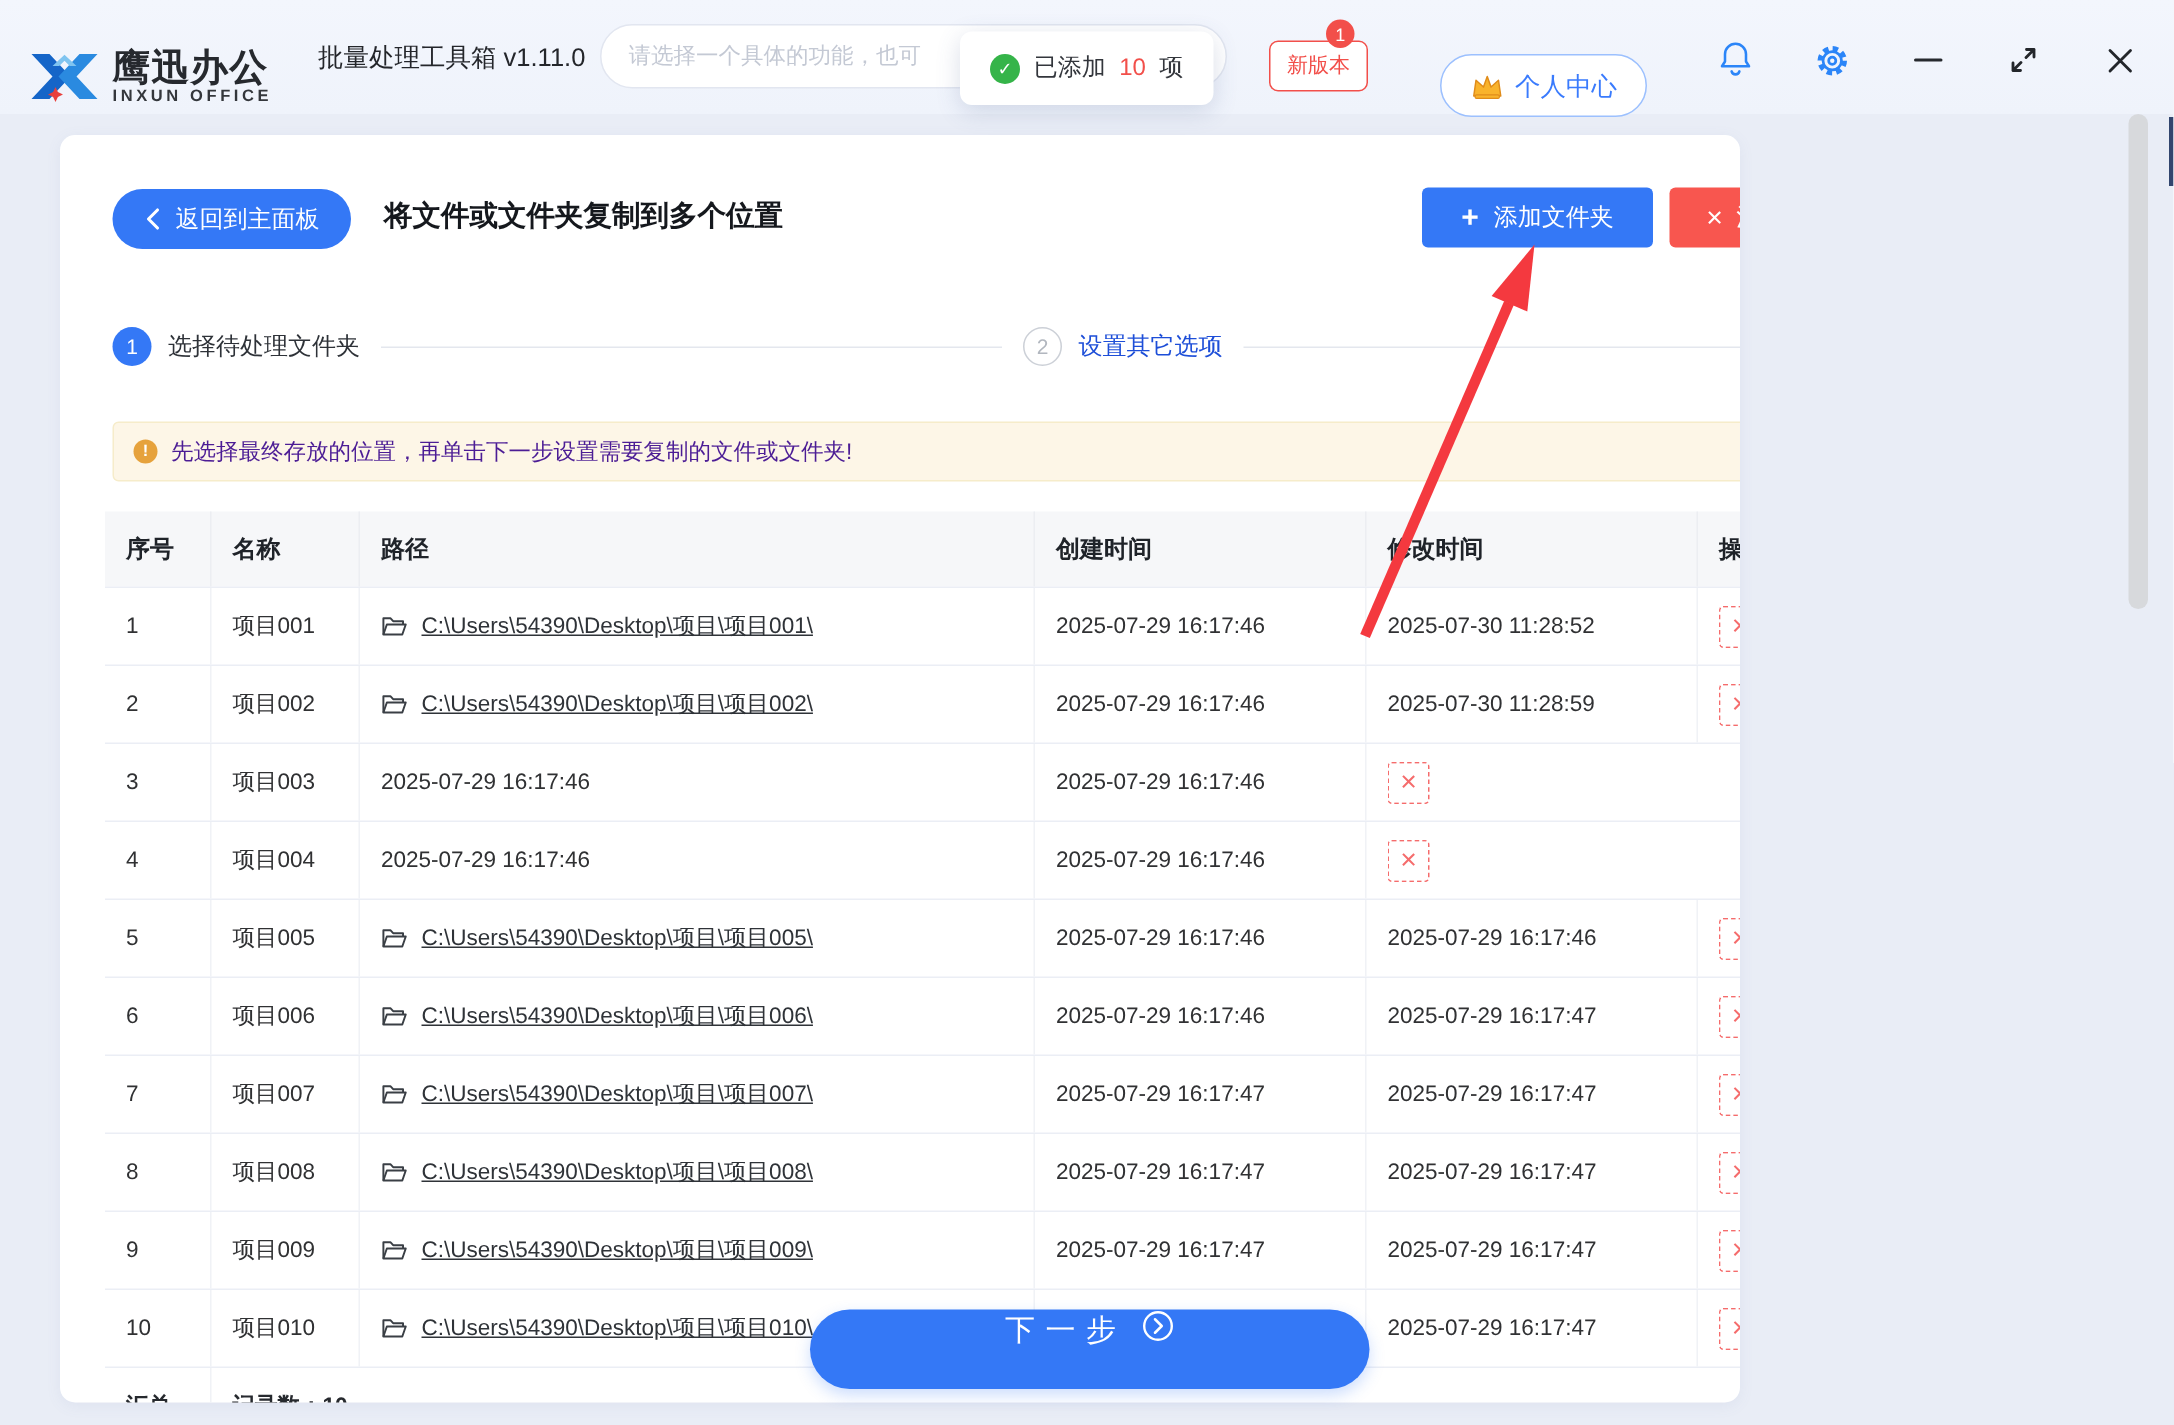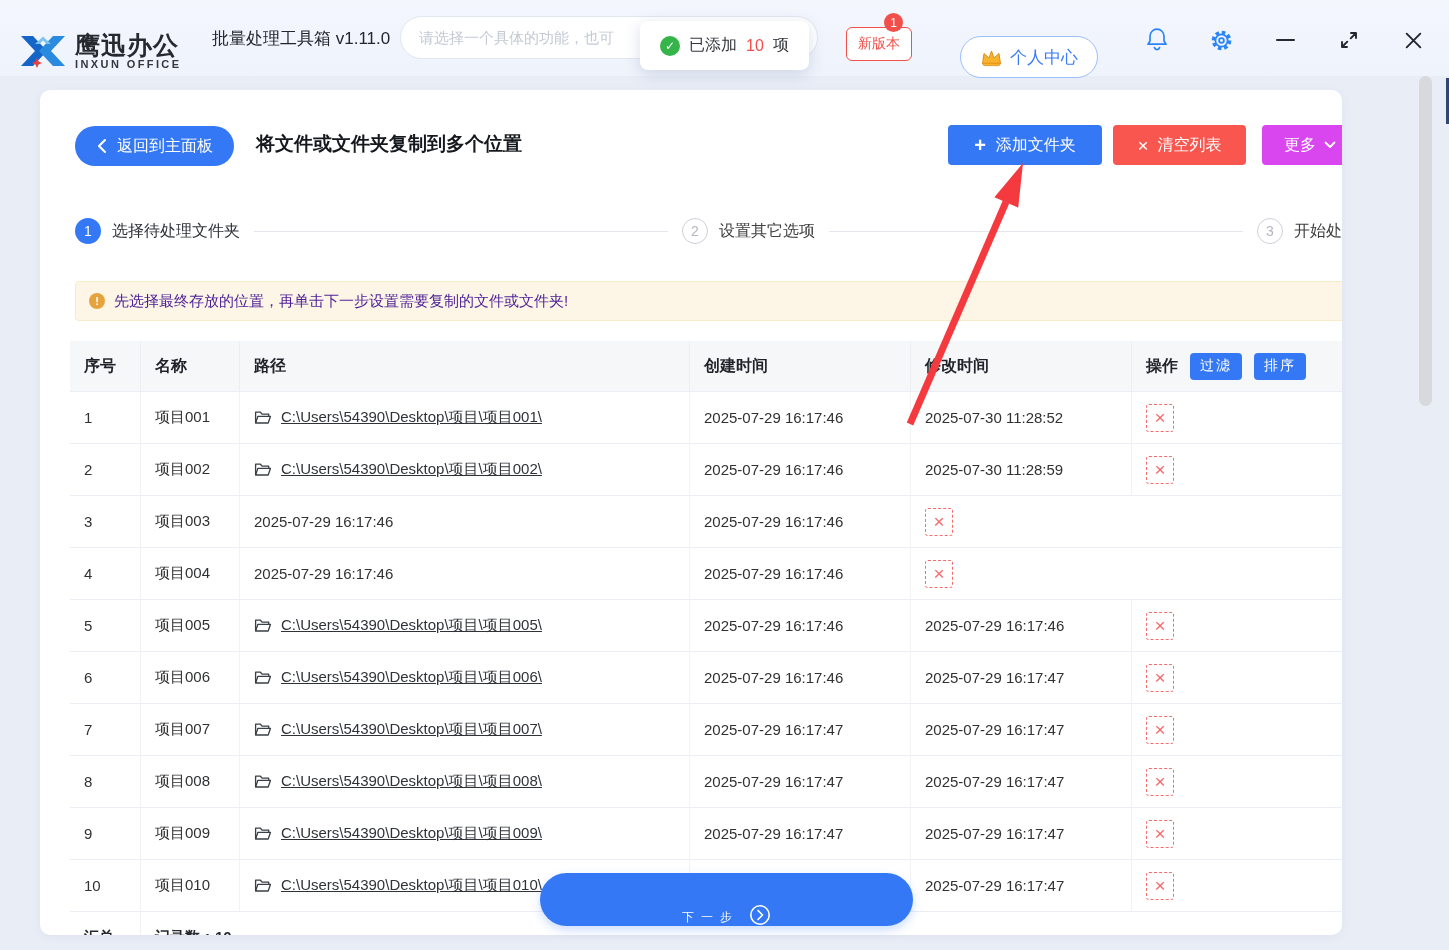--- a/index.html
+++ b/index.html
@@ -32,41 +32,41 @@
   .newver-badge { position:absolute; left:884px; top:13px; width:19px; height:19px; border-radius:50%;
     background:#f24f4a; color:#fff; font-size:12px; display:flex; align-items:center; justify-content:center; z-index:3; }
   .usercenter-btn { position:absolute; left:960px; top:12px; height:42px; padding:0 19px;
     border:1.4px solid #9cc0fe; border-radius:21px; background:#fff; display:flex; align-items:center;
     gap:7px; cursor:pointer;margin-top:24px; }
   .usercenter-label { font-size:17px; color:#3a7bfd; }
   .iconbtn { position:absolute; width:30px; height:30px; display:flex; align-items:center;
     justify-content:center; cursor:pointer; }
   .min-line { width:19px; height:2.6px; background:#26292e; border-radius:2px; }
   
-  .card { position:absolute; left:40px; top:90px; width:1302px; height:845px; background:#fff;
+  .card { position:absolute; left:40px; top:90px; width:1120px; height:845px; background:#fff;
     border-radius:10px; box-shadow:0 2px 10px rgba(100,120,160,.08); overflow:hidden; }
   .btn { display:flex; align-items:center; justify-content:center; cursor:pointer; color:#fff;
     font-size:16px; border:none; font-family:inherit; }
   .back-btn { position:absolute; left:35px; top:36px; height:40px; padding:0 21px; gap:10px;
     border-radius:20px; background:#3478f6; }
   .page-title { position:absolute; left:216px; top:41px; font-size:19px; font-weight:bold; color:#15181d; }
   .add-btn  { position:absolute; left:908px; top:35px; width:154px; height:40px; border-radius:4px; background:#3478f6; gap:10px; }
   .clear-btn{ position:absolute; left:1073px; top:35px; width:133px; height:40px; border-radius:4px; background:#f8564f; gap:9px; }
   .more-btn { position:absolute; left:1222px; top:35px; width:96px;  height:40px; border-radius:4px; background:#d946ef; gap:8px; }
   .glyph-plus { font-size:20px; font-weight:bold; line-height:1; }
   .glyph-x { font-size:19px; line-height:1; }
   
   .steps { position:absolute; left:35px; top:128px; width:1283px; display:flex; align-items:center; gap:14px; }
   .step { display:flex; align-items:center; gap:11px; }
   .step-circle { width:26px; height:26px; border-radius:50%; font-size:14px;
     display:flex; align-items:center; justify-content:center; }
   .step.active .step-circle { background:#3478f6; color:#fff; }
   .step.active .step-label { color:#2e3238; }
   .step.idle .step-circle { border:1px solid #ccd0d7; color:#b2b7bf; background:#fff; }
-  .step.idle .step-label { color:#404040;text-align:right; }
+  .step.idle .step-label { color:#1d4ed8;text-align:right; }
   .step-label { font-size:16px; }
   .step-conn { flex:1; height:1px; background:#e4e7ee; }
   
   .notice { position:absolute; left:35px; top:191px; width:1283px; height:40px; background:#fdf6e7;
     border:1px solid #f6ecca; border-radius:4px; display:flex; align-items:center; padding:0 13px; gap:9px; }
   .warn-circle { width:16px; height:16px; border-radius:50%; background:#e6a23c; color:#fff; font-size:11px;
     font-weight:bold; display:flex; align-items:center; justify-content:center; flex:none; }
   .notice-text { font-size:15px; color:#4c1d95; }
   
   .table { position:absolute; left:30px; top:251px; width:1309px; font-size:15px; }
@@ -80,21 +80,21 @@
   .tfoot { height:52px; border-top:1px solid #ebeef5; font-weight:bold; color:#26292e; }
   .mini-btn { height:27px; padding:0 10px; border-radius:4px; background:#3478f6; color:#fff;
     font-size:14px; letter-spacing:2px; display:flex; align-items:center; cursor:pointer; margin-left:12px; border:none; font-family:inherit;}
   .path-cell { gap:9px; }
   .path-link { color:#2f3338; text-decoration:underline; cursor:pointer; }
   .del-btn { width:28px; height:28px; border:1px dashed #f56c6c; border-radius:3px; background:transparent;
     color:#f56c6c; font-size:19px; line-height:1; display:flex; align-items:center; justify-content:center; cursor:pointer; }
   .tfoot > div { border-right:1px solid #f0f2f6; }
   
   .next-btn { position:absolute; left:540px; top:873px; width:373px; height:53px; border-radius:27px;
-    background:#3478f6; color:#fff; font-size:12px; letter-spacing:7px; display:flex; align-items:flex-end;
+    background:#3478f6; color:#fff; font-size:20px; letter-spacing:7px; display:flex; align-items:flex-start;
     justify-content:center; gap:10px; z-index:5; cursor:pointer; border:none; font-family:inherit;
     box-shadow:0 4px 10px rgba(52,120,246,.25); }
   
   .arrow-overlay { position:absolute; left:0; top:0; z-index:8; pointer-events:none; }
   .scroll-thumb { position:absolute; left:1419px; top:76px; width:13px; height:330px; border-radius:7px;
     background:#d7d9dc; z-index:2; cursor:pointer; }
   .edge-strip { position:absolute; left:1446px; top:78px; width:3px; height:46px; background:#31456e; z-index:2; }
 </style>
 </head>
 <body>

